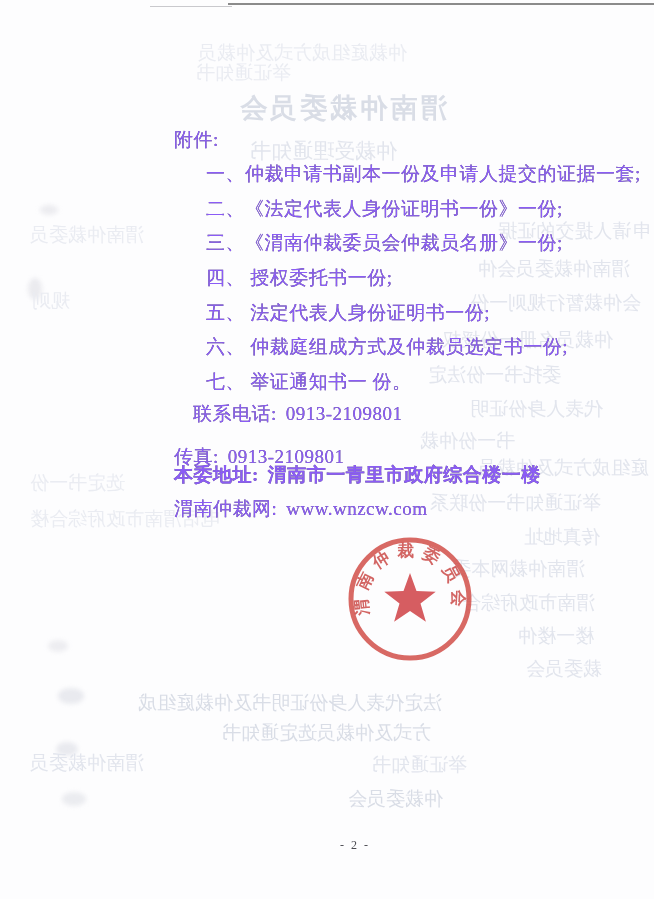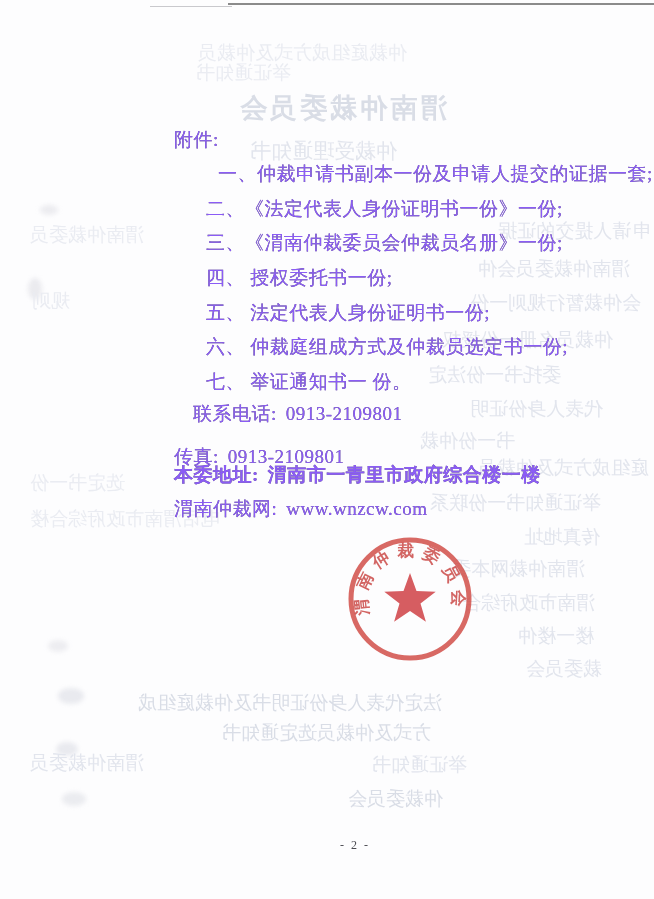--- a/index.html
+++ b/index.html
@@ -115,21 +115,21 @@
       <div class="ghost v1" style="left: 222px; top: 720px; font-size: 19px;">方式及仲裁员选定通知书</div>
       <div class="ghost v2" style="left: 30px; top: 750px; font-size: 19px;">渭南仲裁委员</div>
       <div class="ghost v2" style="left: 372px; top: 752px; font-size: 19px;">举证通知书</div>
       <div class="ghost v1" style="left: 348px; top: 786px; font-size: 19px;">仲裁委员会</div>
     </div>
 
   <div class="content">
     <div class="line" style="left:174px;top:127px;">附件:</div>
 
     <div id="att-list">
-        <div class="line" style="left: 218px; top: 161px;">一、仲裁申请书副本一份及申请人提交的证据一套;</div>
+        <div class="line" style="left: 206px; top: 161px;">一、仲裁申请书副本一份及申请人提交的证据一套;</div>
         <div class="line" style="left: 206px; top: 196px;">二、《法定代表人身份证明书一份》一份;</div>
         <div class="line" style="left: 206px; top: 230px;">三、《渭南仲裁委员会仲裁员名册》一份;</div>
         <div class="line" style="left: 206px; top: 265px;">四、 授权委托书一份;</div>
         <div class="line" style="left: 206px; top: 300px;">五、 法定代表人身份证明书一份;</div>
         <div class="line" style="left: 206px; top: 334px;">六、 仲裁庭组成方式及仲裁员选定书一份;</div>
         <div class="line" style="left: 206px; top: 369px;">七、 举证通知书一 份。</div>
       </div>
 
     <div id="contact-list">
         <div class="line contact-row" style="left: 174px; top: 401px; margin-left: 19px;"><span class="lbl">联系电话:</span><span class="val">0913-2109801</span></div>

